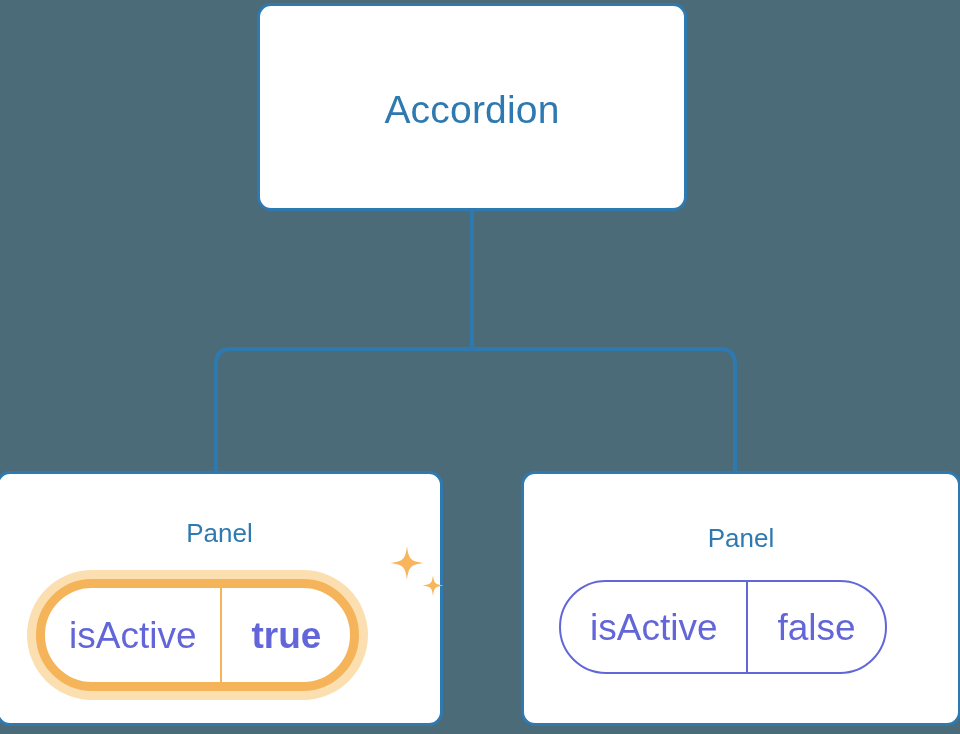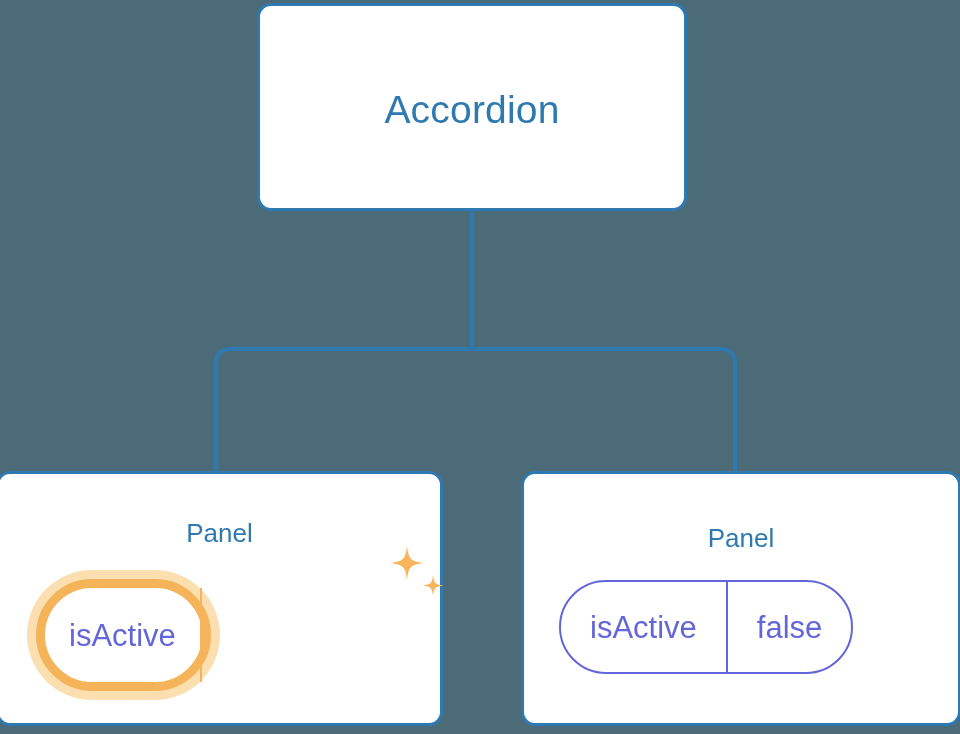--- a/index.html
+++ b/index.html
@@ -107,21 +107,21 @@
     align-items: center;
     box-sizing: border-box;
     border-radius: 999px;
     background: #ffffff;
   }
   .prop-key, .prop-val {
     display: flex;
     align-items: center;
     justify-content: center;
     color: #6366d8;
-    font-size: 31px;
+    font-size: 37px;
     line-height: 1;
     box-sizing: border-box;
     white-space: nowrap;
   }
 
   
   .prop-pill.plain {
     border: 2px solid #6366d8;
     height: 94px;
   }
@@ -178,20 +178,21 @@
   <div class="node-card" id="accordion-node">
     <div class="node-title">Accordion</div>
   </div>
 
   <div class="node-card panel-node" id="panel-node-0">
     <div class="node-title">Panel</div>
 
     <div class="prop-pill-wrap">
       <div class="prop-pill highlight">
         <span class="prop-key">isActive</span>
+        <span class="prop-val">true</span>
       </div>
     </div>
   </div>
 
   <div class="node-card panel-node" id="panel-node-1">
     <div class="node-title">Panel</div>
 
     <div class="prop-pill-wrap">
       <div class="prop-pill plain">
         <span class="prop-key">isActive</span>

